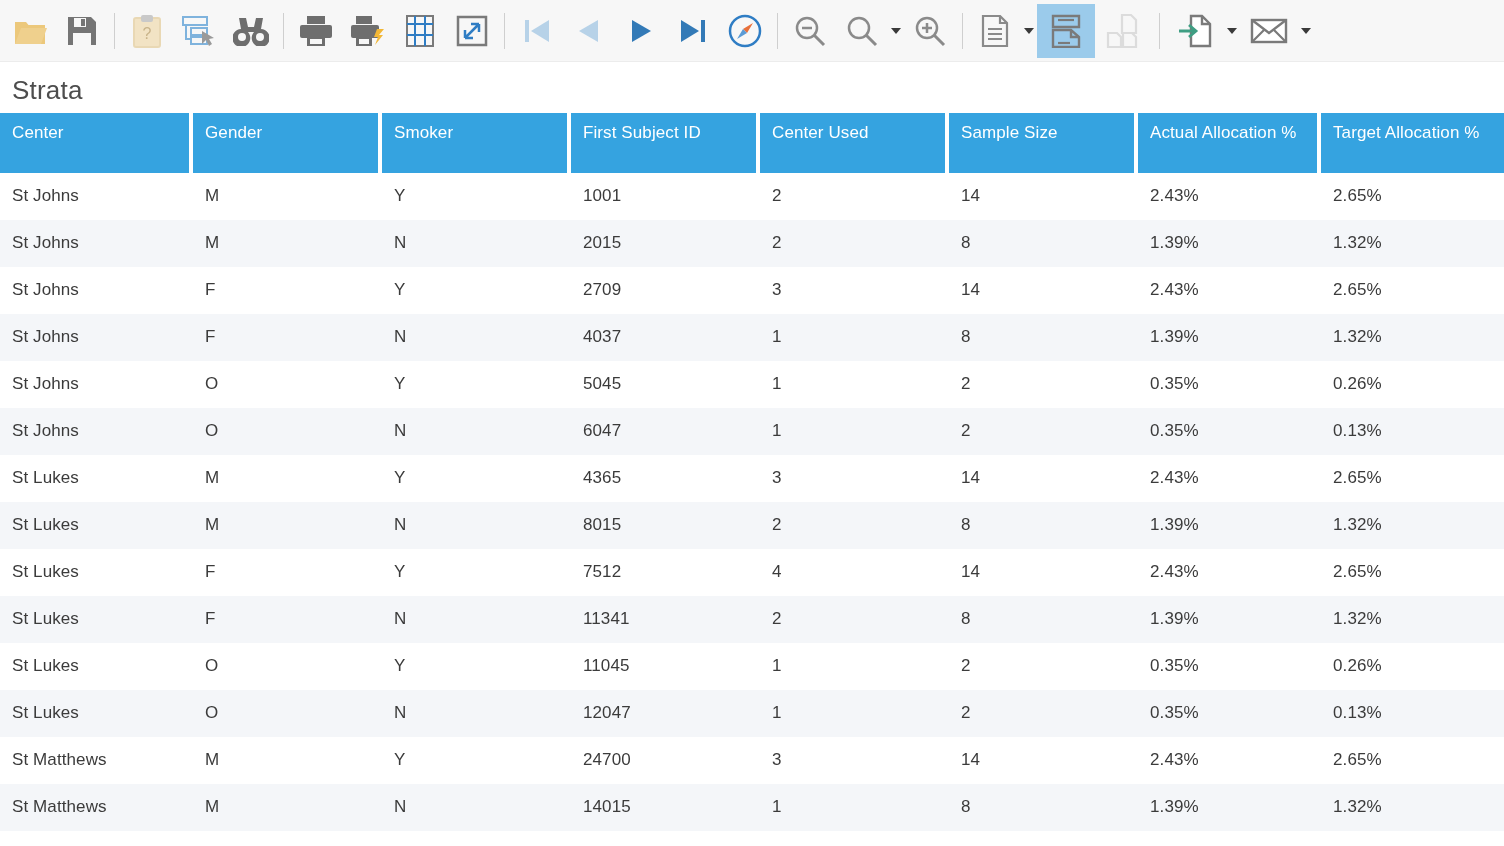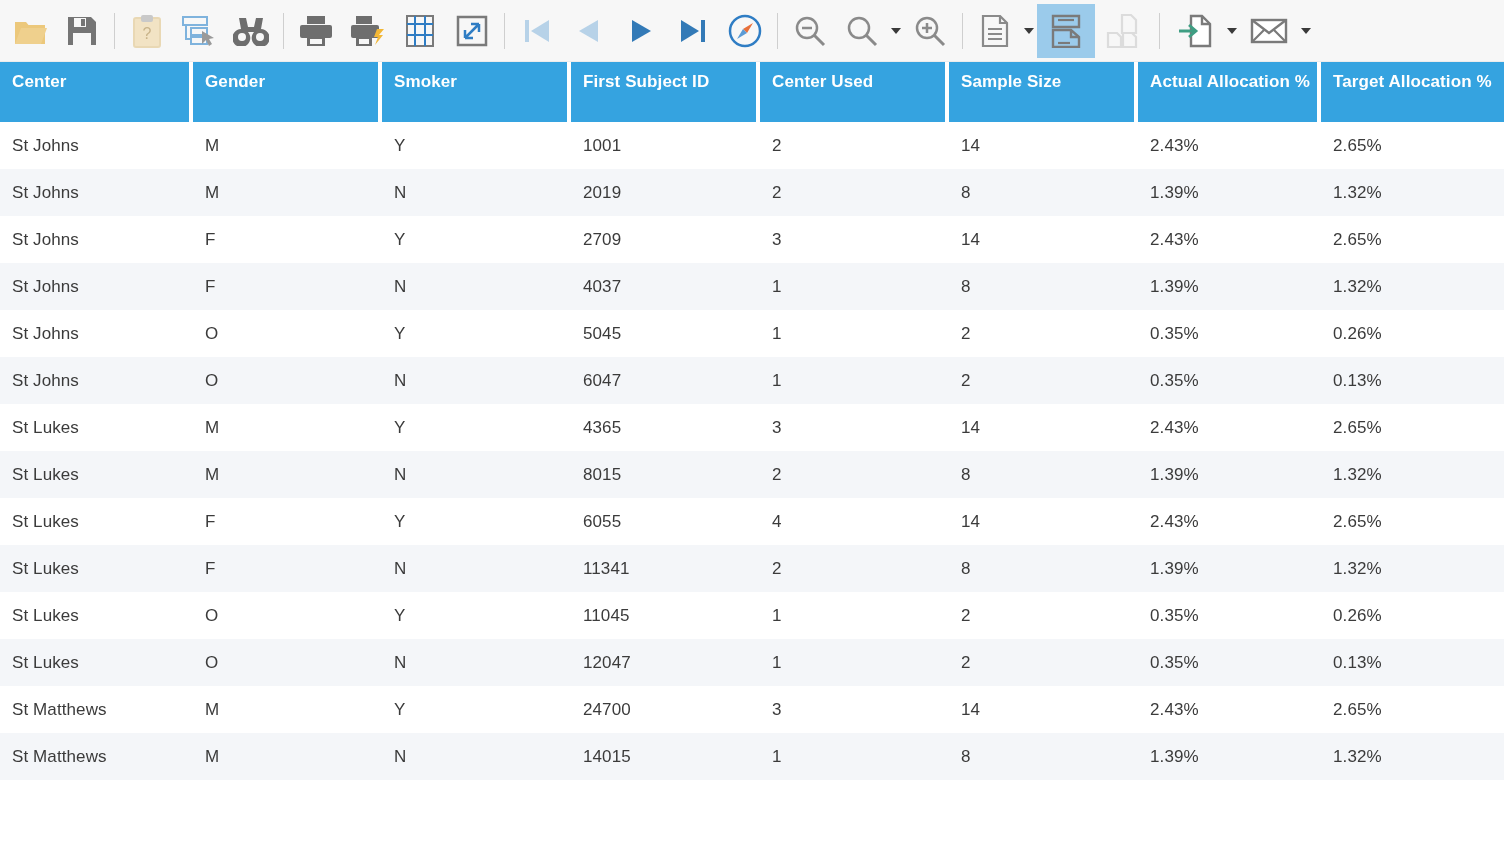--- a/index.html
+++ b/index.html
@@ -82,21 +82,21 @@
   .grid {
     width: 1504px;
     border-collapse: separate;
     border-spacing: 0;
     table-layout: fixed;
   }
   .grid th {
     background: #35a3e0;
     color: #ffffff;
     font-size: 17px;
-    font-weight: bold;
+    font-weight: normal;
     text-align: left;
     vertical-align: top;
     padding: 9px 0 9px 12px;
     height: 60px;
     border-right: 4px solid #ffffff;
     line-height: 1.25;
     letter-spacing: 0.1px;
   }
   .grid th:last-child { border-right: none; }
 
@@ -313,20 +313,21 @@
     </svg>
   </div>
   <div class="tb-caret" title="E-Mail Options">
       <i></i>
     </div>
 
 </div>
 
 <div class="report">
 
+  <div class="report-title">Strata</div>
 
   <table class="grid">
     <colgroup>
       <col style="width:193px">
       <col style="width:189px">
       <col style="width:189px">
       <col style="width:189px">
       <col style="width:189px">
       <col style="width:189px">
       <col style="width:183px">
@@ -352,21 +353,21 @@
           <td>1001</td>
           <td>2</td>
           <td>14</td>
           <td>2.43%</td>
           <td>2.65%</td>
         </tr>
         <tr>
           <td>St Johns</td>
           <td>M</td>
           <td>N</td>
-          <td>2019</td>
+          <td>2015</td>
           <td>2</td>
           <td>8</td>
           <td>1.39%</td>
           <td>1.32%</td>
         </tr>
         <tr>
           <td>St Johns</td>
           <td>F</td>
           <td>Y</td>
           <td>2709</td>
@@ -422,21 +423,21 @@
           <td>8015</td>
           <td>2</td>
           <td>8</td>
           <td>1.39%</td>
           <td>1.32%</td>
         </tr>
         <tr>
           <td>St Lukes</td>
           <td>F</td>
           <td>Y</td>
-          <td>6055</td>
+          <td>7512</td>
           <td>4</td>
           <td>14</td>
           <td>2.43%</td>
           <td>2.65%</td>
         </tr>
         <tr>
           <td>St Lukes</td>
           <td>F</td>
           <td>N</td>
           <td>11341</td>

